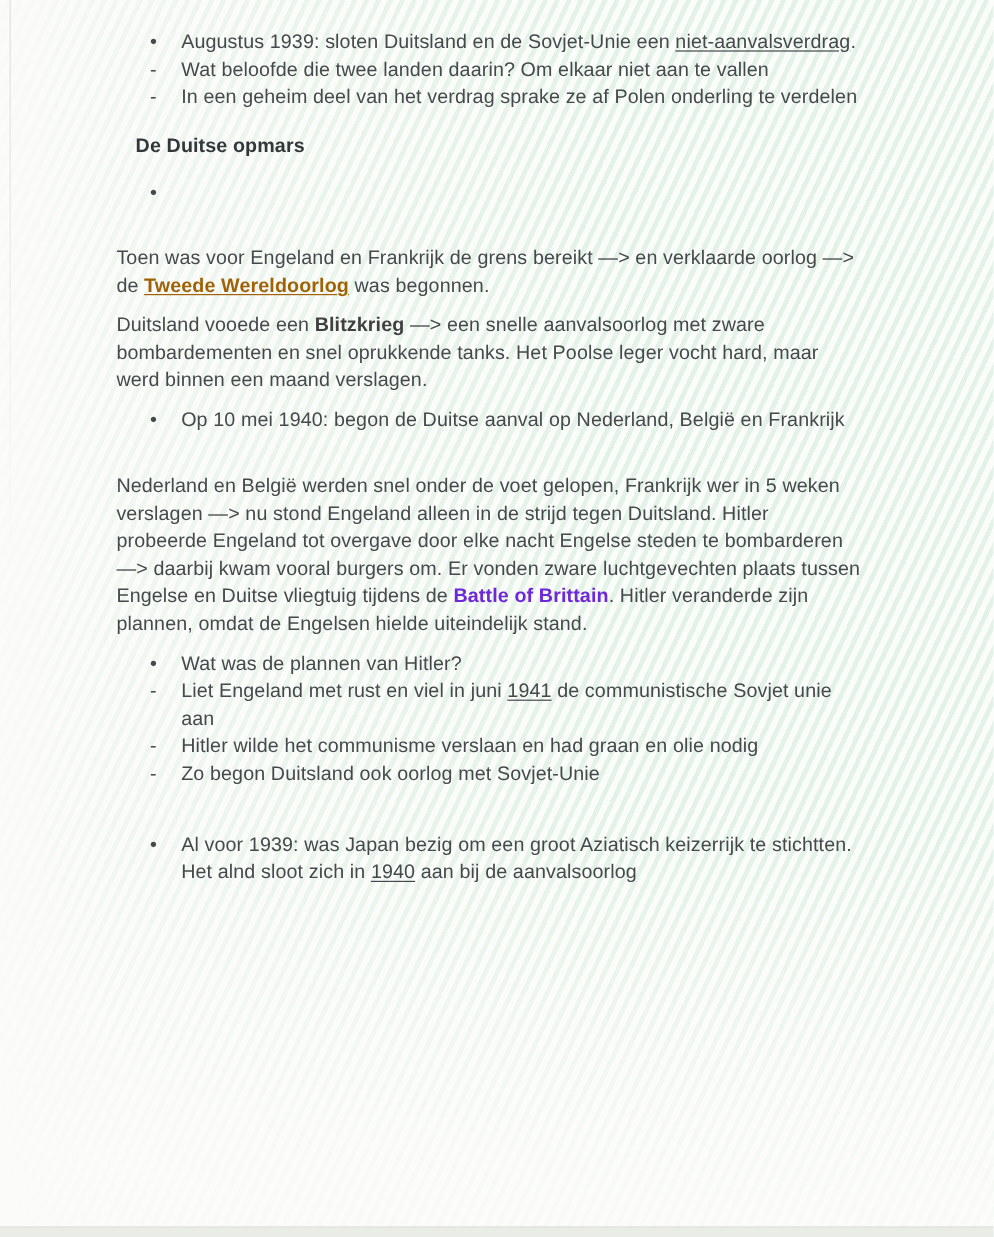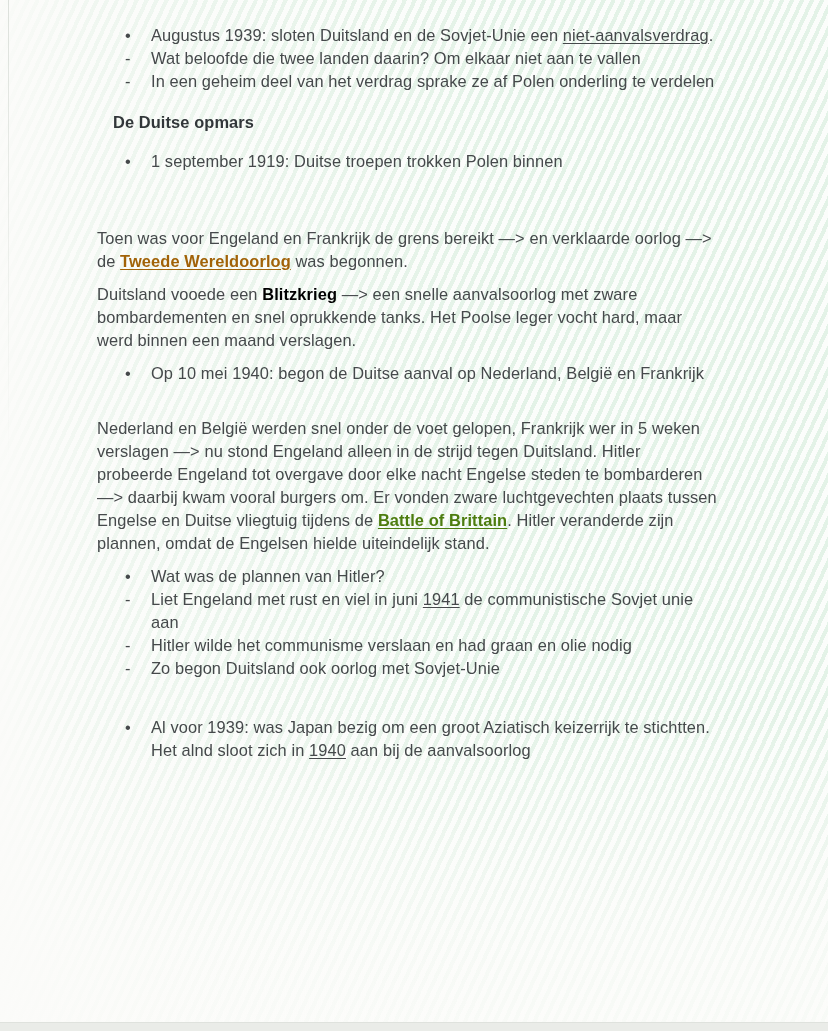--- a/index.html
+++ b/index.html
@@ -34,22 +34,22 @@
     position:absolute;left:97px;top:24px;width:622px;
     color:#45494b;font-size:16.4px;line-height:23px;
     letter-spacing:0.1px;
   }
   .para{margin:10px 0;}
   .list{margin:8px 0 0 0;}
   .li{position:relative;padding-left:54px;}
   .li .marker{position:absolute;left:28px;top:0;}
   .heading{font-weight:bold;color:#32373a;margin:18px 0 16px 16px;}
   .u{text-decoration:underline;text-underline-offset:2px;}
-  .b{font-weight:bold;color:#000000;text-align:right;}
-  .bu{font-weight:bold;color:#4d7c0f;text-decoration:underline;text-underline-offset:2px;}
+  .b{font-weight:bold;color:#404040;text-align:right;}
+  .bu{font-weight:bold;color:#6d28d9;text-underline-offset:2px;}
   .link{font-weight:bold;color:#a16207;text-decoration:underline;text-underline-offset:2px;cursor:pointer;}
   .spacer-a{height:44px;}
   .spacer-b{height:22px;}
   .spacer-c{height:28px;}
 </style>
 </head>
 <body>
 
 <div class="paper"></div>
 <div class="paper-overlay"></div>
@@ -70,21 +70,20 @@
       <span class="marker">-</span>
       <span>In een geheim deel van het verdrag sprake ze af Polen onderling te verdelen</span>
     </div>
   </div>
 
   <div class="heading">De Duitse opmars</div>
 
   <div class="list" style="margin-top:0;">
     <div class="li">
       <span class="marker">•</span>
-      <span>1 september 1919: Duitse troepen trokken Polen binnen</span>
     </div>
   </div>
 
   <div class="spacer-a"></div>
 
   <div class="para">
     <span>Toen was voor Engeland en Frankrijk de grens bereikt —&gt; en verklaarde oorlog —&gt; de </span><span class="link">Tweede Wereldoorlog</span><span> was begonnen.</span>
   </div>
 
   <div class="para">

